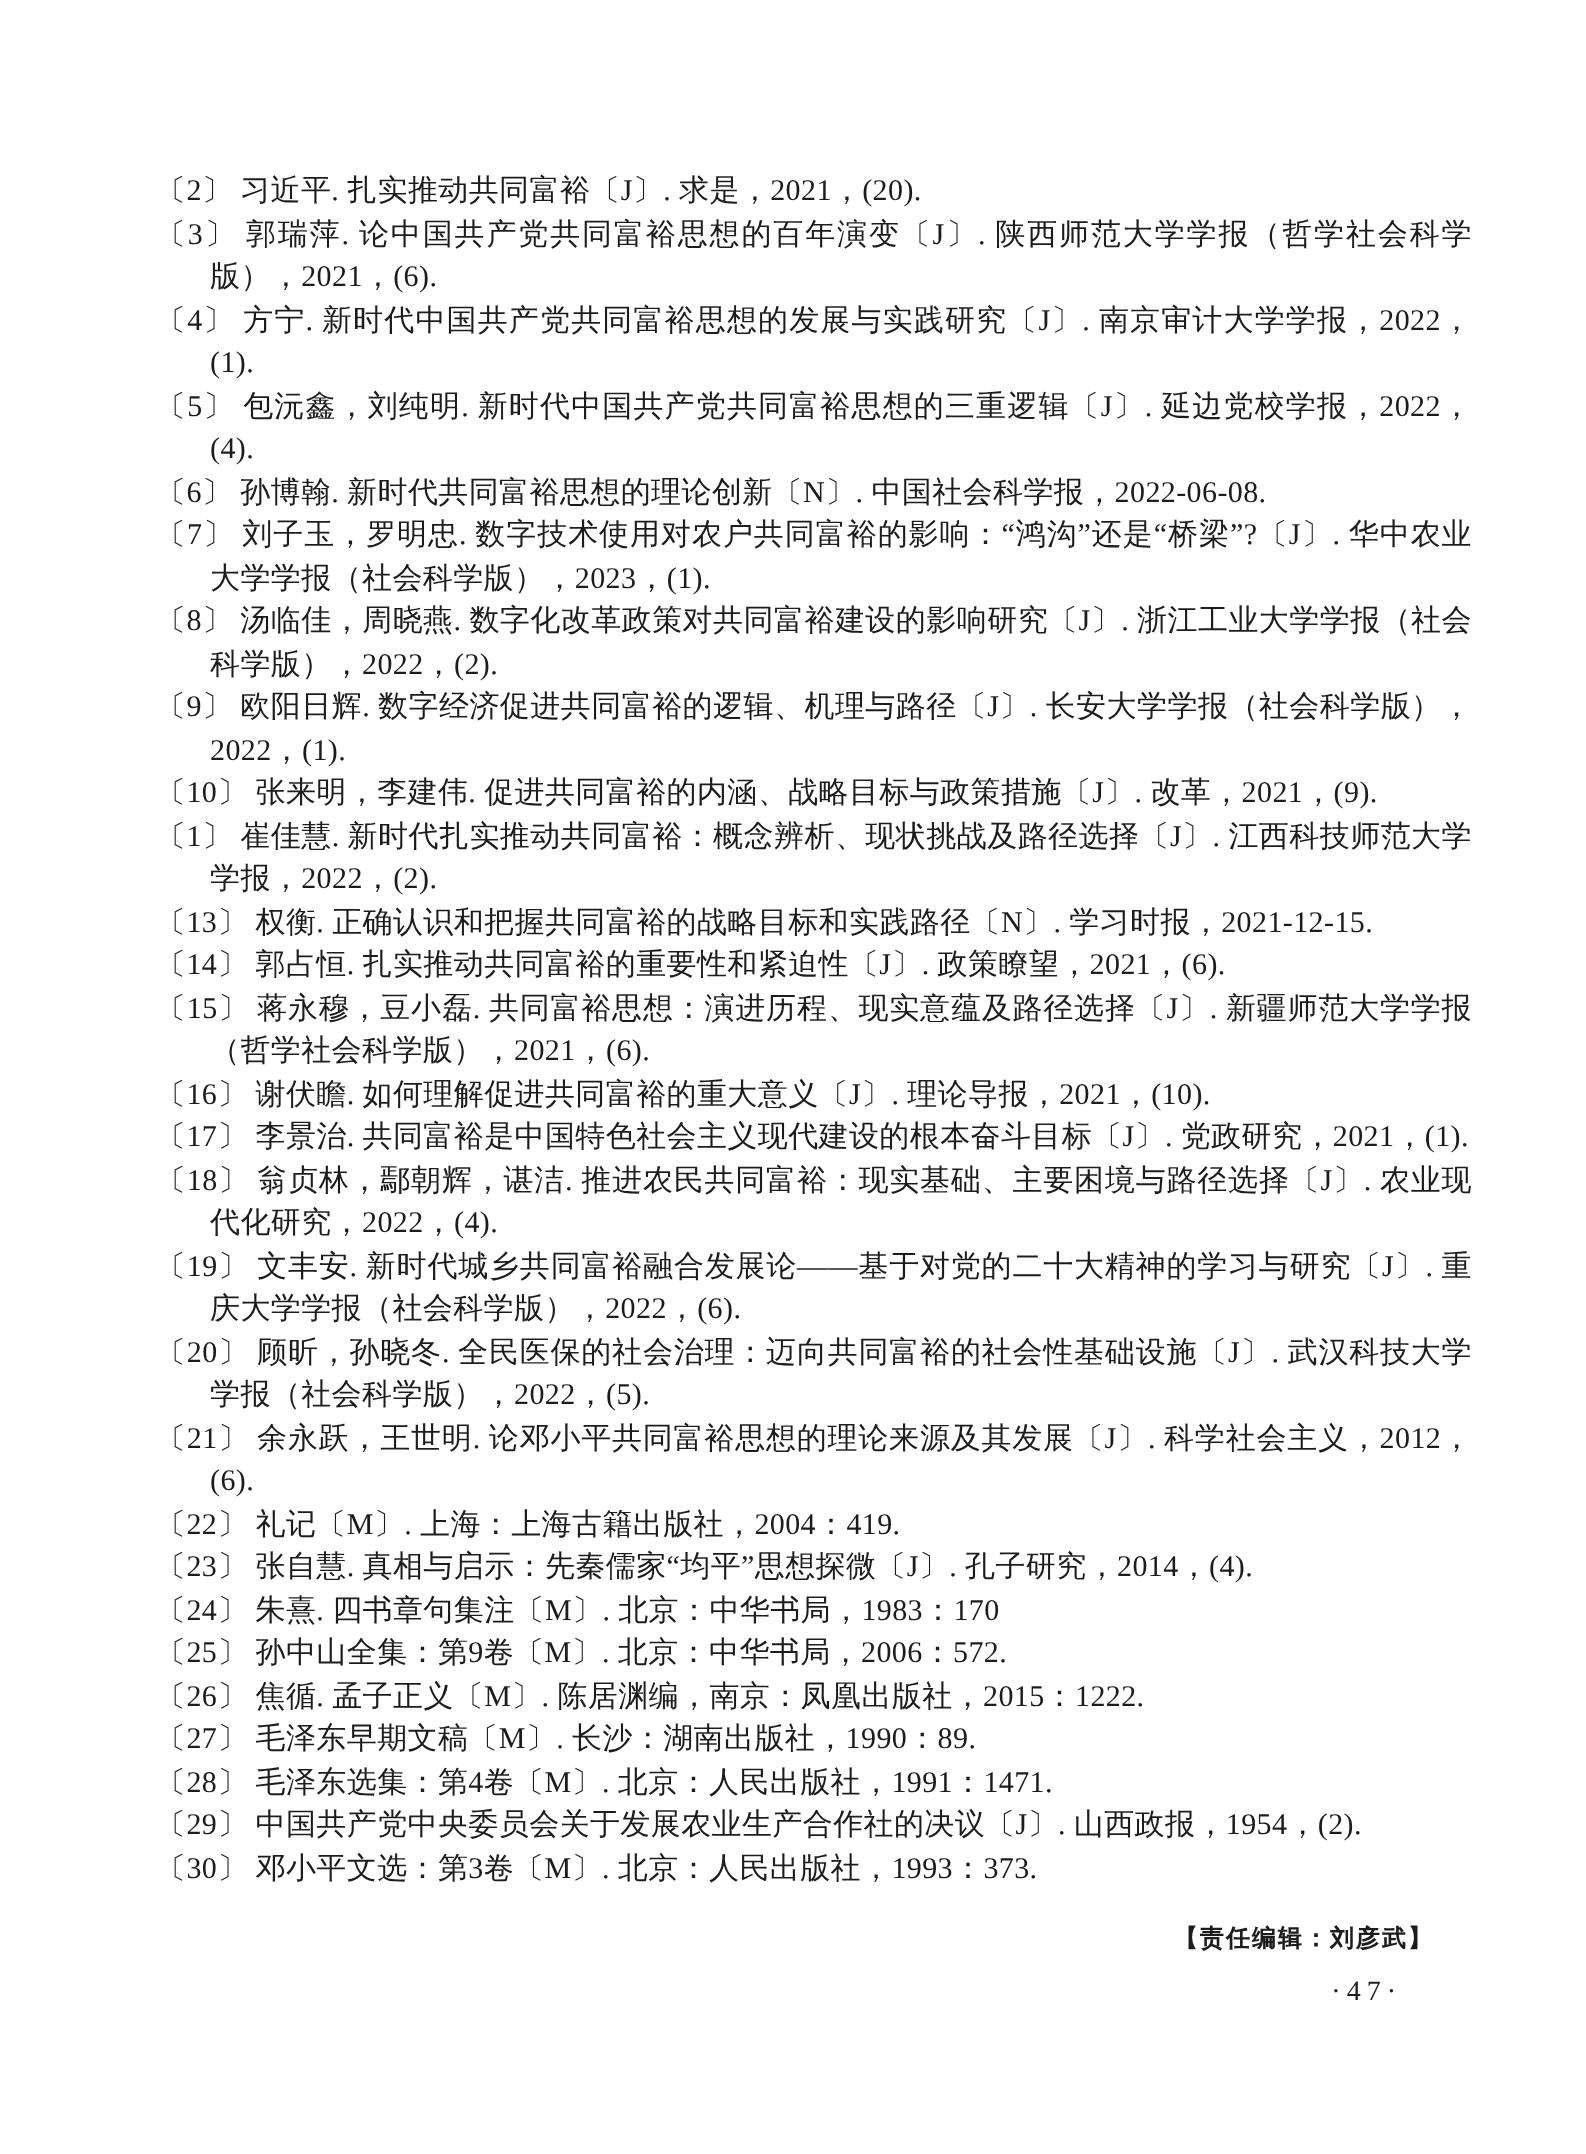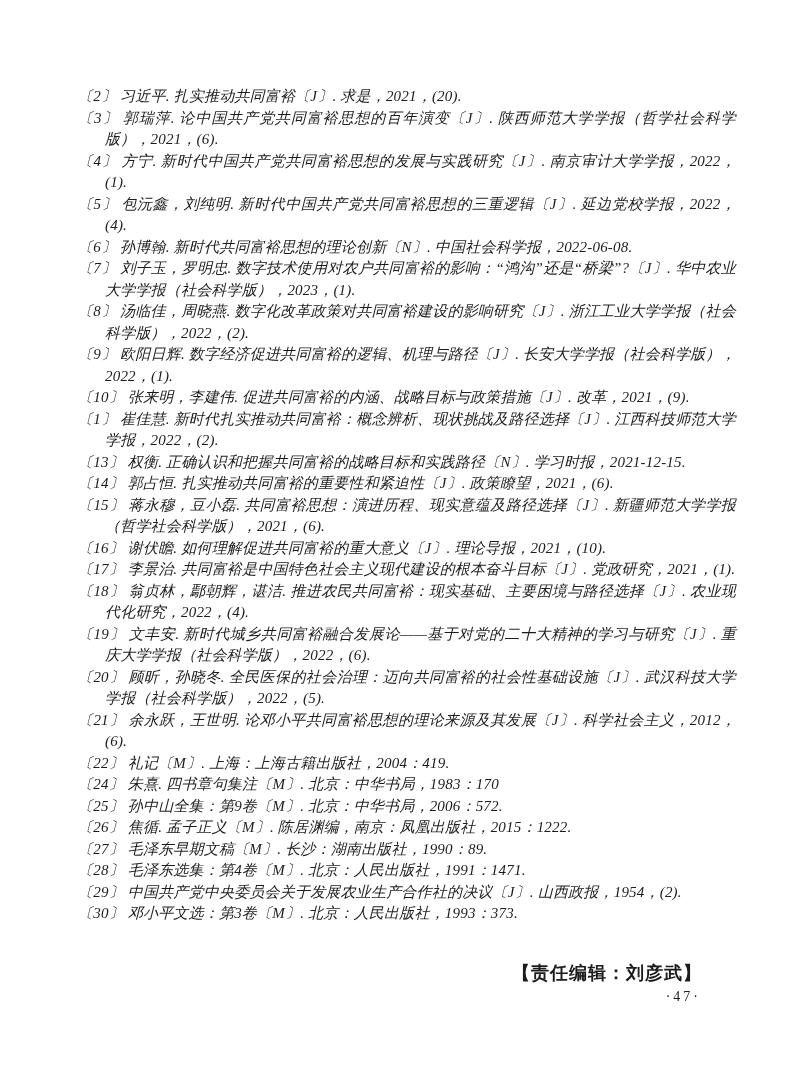--- a/index.html
+++ b/index.html
@@ -24,30 +24,29 @@
     width: 658px;
     font-size: 15px;
     line-height: 21.5px;
   }
   .ref {
     margin: 0;
     padding-left: 27px;
     text-indent: -27px;
     text-align: justify;
     letter-spacing: 0.2px;
-    font-style: italic;
   }
   .ref .label {
     white-space: nowrap;
   }
   .footer-editor {
     position: absolute;
     top: 961px;
-    right: 91px;
-    font-size: 18px;
+    right: 76px;
+    font-size: 12px;
     font-weight: bold;
     letter-spacing: 1px;
   }
   .page-num {
     position: absolute;
     top: 989px;
     right: 92px;
     font-size: 14px;
     letter-spacing: 3px;
     margin-left: 40px;
@@ -72,20 +71,21 @@
       <p class="ref"><span class="label">〔13〕</span> <span>权衡. 正确认识和把握共同富裕的战略目标和实践路径〔N〕. 学习时报，2021-12-15.</span></p>
       <p class="ref"><span class="label">〔14〕</span> <span>郭占恒. 扎实推动共同富裕的重要性和紧迫性〔J〕. 政策瞭望，2021，(6).</span></p>
       <p class="ref"><span class="label">〔15〕</span> <span>蒋永穆，豆小磊. 共同富裕思想：演进历程、现实意蕴及路径选择〔J〕. 新疆师范大学学报（哲学社会科学版），2021，(6).</span></p>
       <p class="ref"><span class="label">〔16〕</span> <span>谢伏瞻. 如何理解促进共同富裕的重大意义〔J〕. 理论导报，2021，(10).</span></p>
       <p class="ref"><span class="label">〔17〕</span> <span>李景治. 共同富裕是中国特色社会主义现代建设的根本奋斗目标〔J〕. 党政研究，2021，(1).</span></p>
       <p class="ref"><span class="label">〔18〕</span> <span>翁贞林，鄢朝辉，谌洁. 推进农民共同富裕：现实基础、主要困境与路径选择〔J〕. 农业现代化研究，2022，(4).</span></p>
       <p class="ref"><span class="label">〔19〕</span> <span>文丰安. 新时代城乡共同富裕融合发展论——基于对党的二十大精神的学习与研究〔J〕. 重庆大学学报（社会科学版），2022，(6).</span></p>
       <p class="ref"><span class="label">〔20〕</span> <span>顾昕，孙晓冬. 全民医保的社会治理：迈向共同富裕的社会性基础设施〔J〕. 武汉科技大学学报（社会科学版），2022，(5).</span></p>
       <p class="ref"><span class="label">〔21〕</span> <span>余永跃，王世明. 论邓小平共同富裕思想的理论来源及其发展〔J〕. 科学社会主义，2012，(6).</span></p>
       <p class="ref"><span class="label">〔22〕</span> <span>礼记〔M〕. 上海：上海古籍出版社，2004：419.</span></p>
+      <p class="ref"><span class="label">〔23〕</span> <span>张自慧. 真相与启示：先秦儒家“均平”思想探微〔J〕. 孔子研究，2014，(4).</span></p>
       <p class="ref"><span class="label">〔24〕</span> <span>朱熹. 四书章句集注〔M〕. 北京：中华书局，1983：170</span></p>
       <p class="ref"><span class="label">〔25〕</span> <span>孙中山全集：第9卷〔M〕. 北京：中华书局，2006：572.</span></p>
       <p class="ref"><span class="label">〔26〕</span> <span>焦循. 孟子正义〔M〕. 陈居渊编，南京：凤凰出版社，2015：1222.</span></p>
       <p class="ref"><span class="label">〔27〕</span> <span>毛泽东早期文稿〔M〕. 长沙：湖南出版社，1990：89.</span></p>
       <p class="ref"><span class="label">〔28〕</span> <span>毛泽东选集：第4卷〔M〕. 北京：人民出版社，1991：1471.</span></p>
       <p class="ref"><span class="label">〔29〕</span> <span>中国共产党中央委员会关于发展农业生产合作社的决议〔J〕. 山西政报，1954，(2).</span></p>
       <p class="ref"><span class="label">〔30〕</span> <span>邓小平文选：第3卷〔M〕. 北京：人民出版社，1993：373.</span></p>
     </div>
 
   <div class="footer-editor">【责任编辑：刘彦武】</div>

